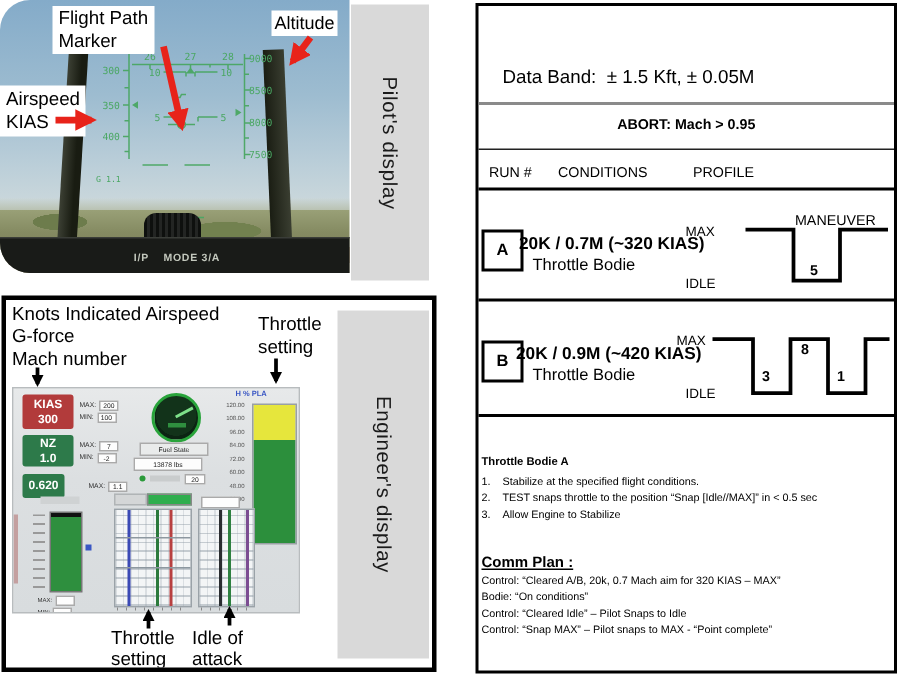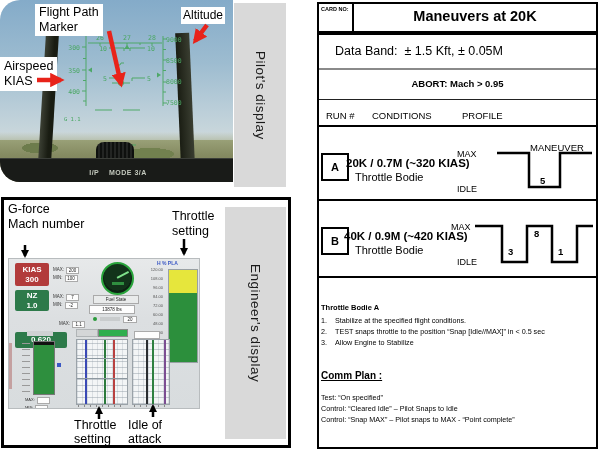--- a/index.html
+++ b/index.html
@@ -160,20 +160,21 @@
     <div>Altitude</div>
   </div>
   <div class="abs callout" style="left:0;top:57px;padding:2px 4px;">
     <div>Airspeed</div>
     <div>KIAS</div>
   </div>
 
   <div class="abs engbox" style="left:1px;top:197px;width:290px;height:251px;box-sizing:border-box;">
 
     <div class="abs lbl" style="left:4px;top:2px;">
+      <div>Knots Indicated Airspeed</div>
       <div>G-force</div>
       <div>Mach number</div>
     </div>
     <div class="abs lbl" style="left:168px;top:9px;">
       <div>Throttle</div>
       <div>setting</div>
     </div>
 
     <div class="abs photo" style="left:4px;top:58px;width:190px;height:149px;">
 
@@ -198,21 +199,21 @@
       <div class="abs lim" style="left:44px;top:34px;">
         <div class="row">
             <span>MAX:</span>
             <span class="limval">7</span>
           </div>
         <div class="row">
             <span>MIN:</span>
             <span class="limval">-2</span>
           </div>
       </div>
-      <div class="abs bigbox greenbox" style="left:6px;top:57px;width:52px;height:16px;margin-top:16px;">
+      <div class="abs bigbox greenbox" style="left:6px;top:57px;width:28px;height:16px;">
         <span>0.620</span>
       </div>
       <div class="abs lim" style="left:50px;top:61px;">
         <div class="row">
             <span>MAX:</span>
             <span class="limval">1.1</span>
           </div>
       </div>
 
       <div class="abs" style="left:92px;top:3px;width:29px;height:29px;border-radius:50%;border:2.5px solid #29a43b;background:radial-gradient(circle at 50% 45%,#12331a 62%,#0c2413 63%);">
@@ -288,24 +289,20 @@
       <div>attack</div>
     </div>
 
     <div class="abs vstrip" style="left:221px;top:7px;width:61px;height:232px;">
       <span>Engineer's display</span>
     </div>
   </div>
 
   <div class="abs card" style="left:317px;top:2px;width:281px;height:447px;box-sizing:border-box;">
 
-    <div class="card-hdr">
-      <div class="cardno">CARD NO:</div>
-      <div class="cardtitle">Maneuvers at 20K</div>
-    </div>
 
     <div class="sect pre" style="top:27px;height:39px;border-bottom:2px solid #8a8a8a;font-size:12.5px;padding:13px 0 0 16px;">Data Band:  ± 1.5 Kft, ± 0.05M</div>
 
     <div class="sect" style="top:68px;height:28px;border-bottom:1.5px solid #222;font-size:9.5px;font-weight:bold;text-align:center;padding-top:6px;">ABORT: Mach &gt; 0.95</div>
 
     <div class="sect" style="top:97.5px;height:25.5px;border-bottom:2px solid #000;font-size:9.5px;">
       <span class="abs" style="left:7px;top:8px;">RUN #</span>
       <span class="abs" style="left:53px;top:8px;text-align:right;">CONDITIONS</span>
       <span class="abs" style="left:143px;top:8px;">PROFILE</span>
       <span class="abs" style="left:211px;top:8px;margin-top:32px;">MANEUVER</span>
@@ -317,41 +314,42 @@
     <span class="abs cond2" style="left:36px;top:167px;">Throttle Bodie</span>
     <span class="abs wlab" style="left:138px;top:145px;">MAX</span>
     <span class="abs wlab" style="left:138px;top:180px;">IDLE</span>
     <svg class="abs" style="left:125px;top:140px;" width="152" height="58" viewBox="0 0 152 58">
       <polyline points="53,9 85,9 85,43 116,43 116,9 148,9" fill="none" stroke="#000" stroke-width="2.5"></polyline>
     </svg>
     <span class="abs wnum" style="left:221px;top:171px;">5</span>
 
     <div class="sect" style="top:197px;height:77px;border-bottom:2px solid #000;"></div>
     <div class="abs runbox" style="left:2px;top:223px;width:24px;height:24px;">B</div>
-    <span class="abs cond1" style="left:25px;top:226px;">40K / 0.9M (~420 KIAS)</span>
+    <span class="abs cond1" style="left:25px;top:226px;">20K / 0.9M (~420 KIAS)</span>
     <span class="abs cond2" style="left:36px;top:240px;">Throttle Bodie</span>
     <span class="abs wlab" style="left:132px;top:218px;">MAX</span>
     <span class="abs wlab" style="left:138px;top:253px;">IDLE</span>
     <svg class="abs" style="left:125px;top:214px;" width="152" height="58" viewBox="0 0 152 58">
       <polyline points="31,8 58,8 58,44 83,44 83,8 108,8 108,44 133,44 133,8 149,8" fill="none" stroke="#000" stroke-width="2.5"></polyline>
     </svg>
     <span class="abs wnum" style="left:189px;top:242px;">3</span>
     <span class="abs wnum" style="left:215px;top:224px;">8</span>
     <span class="abs wnum" style="left:239px;top:242px;">1</span>
 
     <span class="abs noteT" style="left:2px;top:299px;">Throttle Bodie A</span>
     <span class="abs note" style="left:2px;top:312px;">1.</span>
     <span class="abs note" style="left:16px;top:312px;">Stabilize at the specified flight conditions.</span>
     <span class="abs note" style="left:2px;top:323px;">2.</span>
     <span class="abs note" style="left:16px;top:323px;">TEST snaps throttle to the position “Snap [Idle//MAX]”  in &lt; 0.5 sec</span>
     <span class="abs note" style="left:2px;top:334px;">3.</span>
     <span class="abs note" style="left:16px;top:334px;">Allow Engine to Stabilize</span>
 
     <span class="abs commT" style="left:2px;top:366px;">Comm Plan :</span>
-    <span class="abs note" style="left:2px;top:389px;">Test: “On specified”</span>
+    <span class="abs note" style="left:2px;top:378px;">Control: “Cleared A/B, 20k, 0.7 Mach aim for 320 KIAS – MAX”</span>
+    <span class="abs note" style="left:2px;top:389px;">Bodie: “On conditions”</span>
     <span class="abs note" style="left:2px;top:400px;">Control: “Cleared Idle” – Pilot Snaps to Idle</span>
     <span class="abs note" style="left:2px;top:411px;">Control: “Snap MAX” – Pilot snaps to MAX -  “Point complete”</span>
   </div>
 
   <svg class="abs" style="left:0;top:0;pointer-events:none;" width="604" height="451" viewBox="0 0 604 451">
     <defs>
       <marker id="redhead" markerUnits="strokeWidth" markerWidth="3.2" markerHeight="3.2" refX="2.4" refY="1.6" orient="auto">
         <path d="M0,0 L3.2,1.6 L0,3.2 Z" fill="#e8231a"></path>
       </marker>
       <marker id="blackhead" markerUnits="strokeWidth" markerWidth="3.2" markerHeight="3.2" refX="2.4" refY="1.6" orient="auto">

